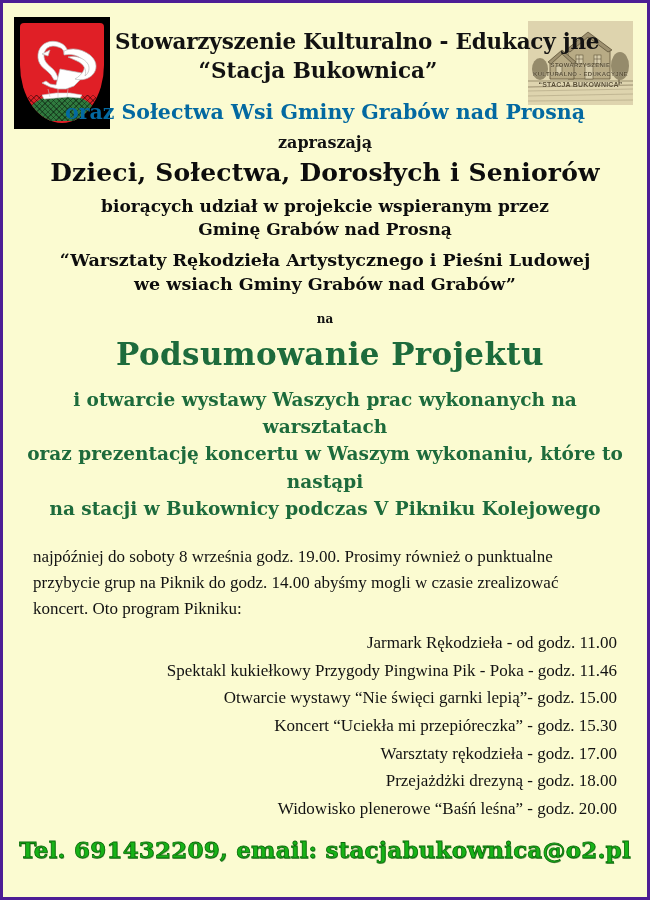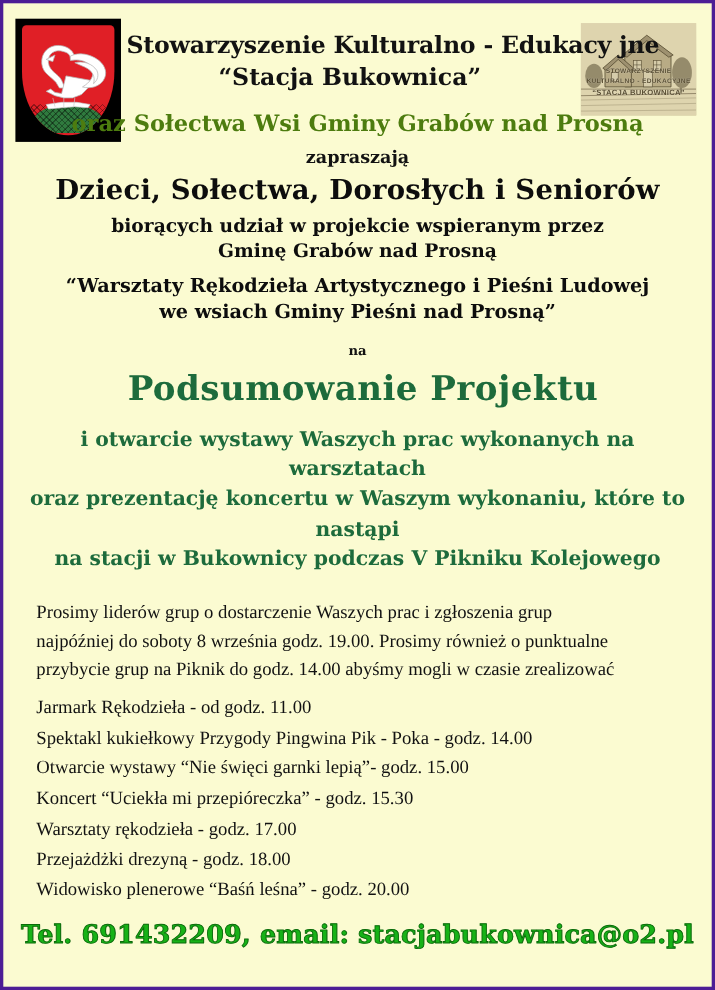--- a/index.html
+++ b/index.html
@@ -123,21 +123,21 @@
 
   .org-line3 {
     position: absolute;
     left: 0;
     right: 0;
     top: 97px;
     text-align: center;
     font-family: "DejaVu Serif", serif;
     font-weight: bold;
     font-size: 20.5px;
-    color: #4d7c0f;
+    color: #0369a1;
     white-space: nowrap;
   }
 
   
   .invite {
     text-align: center;
     margin-top: 8px;
     font-family: "DejaVu Serif", serif;
     font-weight: bold;
     font-size: 16px;
@@ -213,21 +213,21 @@
     text-align: left;
   }
   .body-block .bl { display: block; }
 
   .program-list {
     margin: 8px 30px 0 30px;
     font-family: "Liberation Serif", serif;
     font-size: 17px;
     color: #121212;
     line-height: 1.62;
-    text-align: left;
+    text-align: right;
   }
   .program-list .pl { display: block; }
 
   .contact {
     margin: 14px 0 0 0;
     text-align: center;
     font-family: "DejaVu Serif", serif;
     font-weight: bold;
     font-size: 23px;
     color: #17b217;
@@ -308,41 +308,41 @@
     </div>
 
     <div class="org-line3">oraz Sołectwa Wsi Gminy Grabów nad Prosną</div>
   </div>
 
   <div class="invite">zapraszają</div>
   <div class="audience">Dzieci, Sołectwa, Dorosłych i Seniorów</div>
   <div class="support1">biorących udział w projekcie wspieranym przez</div>
   <div class="support2">Gminę Grabów nad Prosną</div>
   <div class="project1">“Warsztaty Rękodzieła Artystycznego i Pieśni Ludowej</div>
-  <div class="project2">we wsiach Gminy Pieśni nad Prosną”</div>
+  <div class="project2">we wsiach Gminy Grabów nad Grabów”</div>
 
   <div class="na">na</div>
 
   <div class="summary-title">Podsumowanie Projektu</div>
 
   <div class="green-para">
     <span class="gl">i otwarcie wystawy Waszych prac wykonanych na warsztatach</span>
     <span class="gl">oraz prezentację  koncertu w Waszym wykonaniu, które to nastąpi</span>
     <span class="gl">na stacji w Bukownicy podczas  V  Pikniku Kolejowego</span>
   </div>
 
   <div class="body-block">
-    <span class="bl">Prosimy liderów grup o dostarczenie Waszych prac i zgłoszenia grup</span>
     <span class="bl">najpóźniej do soboty 8 września godz. 19.00. Prosimy również o punktualne</span>
     <span class="bl">przybycie grup na Piknik do godz. 14.00 abyśmy mogli w czasie zrealizować</span>
+    <span class="bl">koncert. Oto program Pikniku:</span>
   </div>
 
   <div class="program-list">
     <span class="pl">Jarmark Rękodzieła - od godz. 11.00</span>
-    <span class="pl">Spektakl kukiełkowy Przygody Pingwina Pik - Poka - godz. 14.00</span>
+    <span class="pl">Spektakl kukiełkowy Przygody Pingwina Pik - Poka - godz. 11.46</span>
     <span class="pl">Otwarcie wystawy “Nie święci garnki lepią”- godz. 15.00</span>
     <span class="pl">Koncert “Uciekła mi przepióreczka” - godz. 15.30</span>
     <span class="pl">Warsztaty rękodzieła - godz. 17.00</span>
     <span class="pl">Przejażdżki drezyną  - godz. 18.00</span>
     <span class="pl">Widowisko plenerowe “Baśń leśna” - godz. 20.00</span>
   </div>
 
   <div class="contact">Tel. 691432209, email: stacjabukownica@o2.pl</div>
 
 </div>

